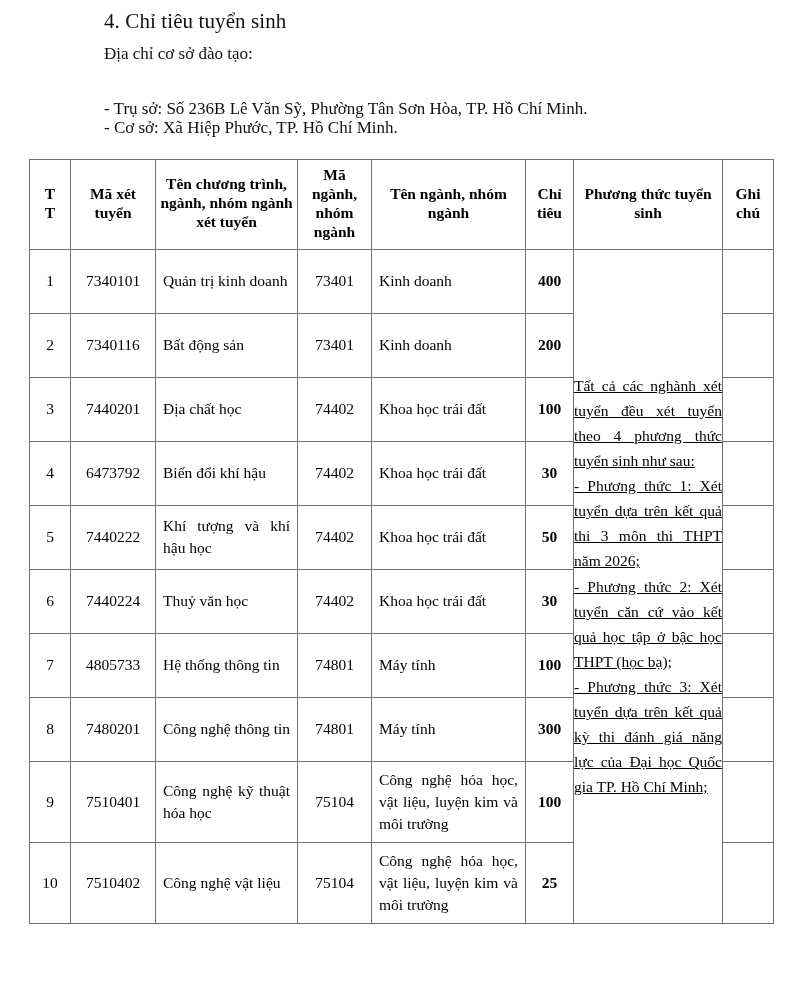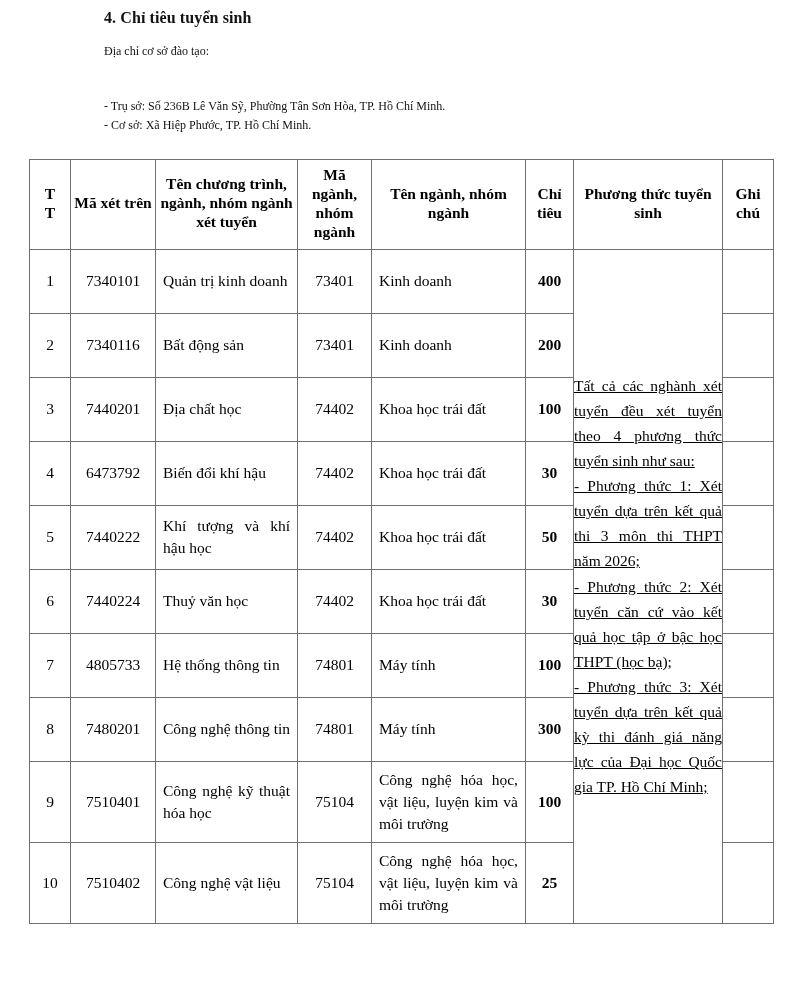--- a/index.html
+++ b/index.html
@@ -23,31 +23,31 @@
   }
 
   
   .intro {
     position: absolute;
     left: 0;
     top: 0;
     width: 800px;
   }
   .intro-line {
-    font-size: 12px;
+    font-size: 17px;
     line-height: 1.05;
     color: #111;
     white-space: nowrap;
   }
   .heading {
     position: absolute;
     left: 104px;
     top: 10px;
-    font-weight: bold;
-    font-size: 16px;
+    font-weight: normal;
+    font-size: 21px;
     letter-spacing: 0.1px;
   }
   .addr-label {
     position: absolute;
     left: 104px;
     top: 45px;
   }
   .addr-1 {
     position: absolute;
     left: 104px;
@@ -150,21 +150,21 @@
         <col class="c-ct">
         <col class="c-pt">
         <col class="c-ghi">
       </colgroup>
       <thead>
         <tr>
           <th>
             <div>T</div>
             <div>T</div>
           </th>
-          <th>Mã xét trên</th>
+          <th>Mã xét tuyển</th>
           <th>Tên chương trình, ngành, nhóm ngành xét tuyển</th>
           <th>Mã ngành, nhóm ngành</th>
           <th>Tên ngành, nhóm ngành</th>
           <th>Chỉ tiêu</th>
           <th>Phương thức tuyển sinh</th>
           <th>Ghi chú</th>
         </tr>
       </thead>
       <tbody>
 

